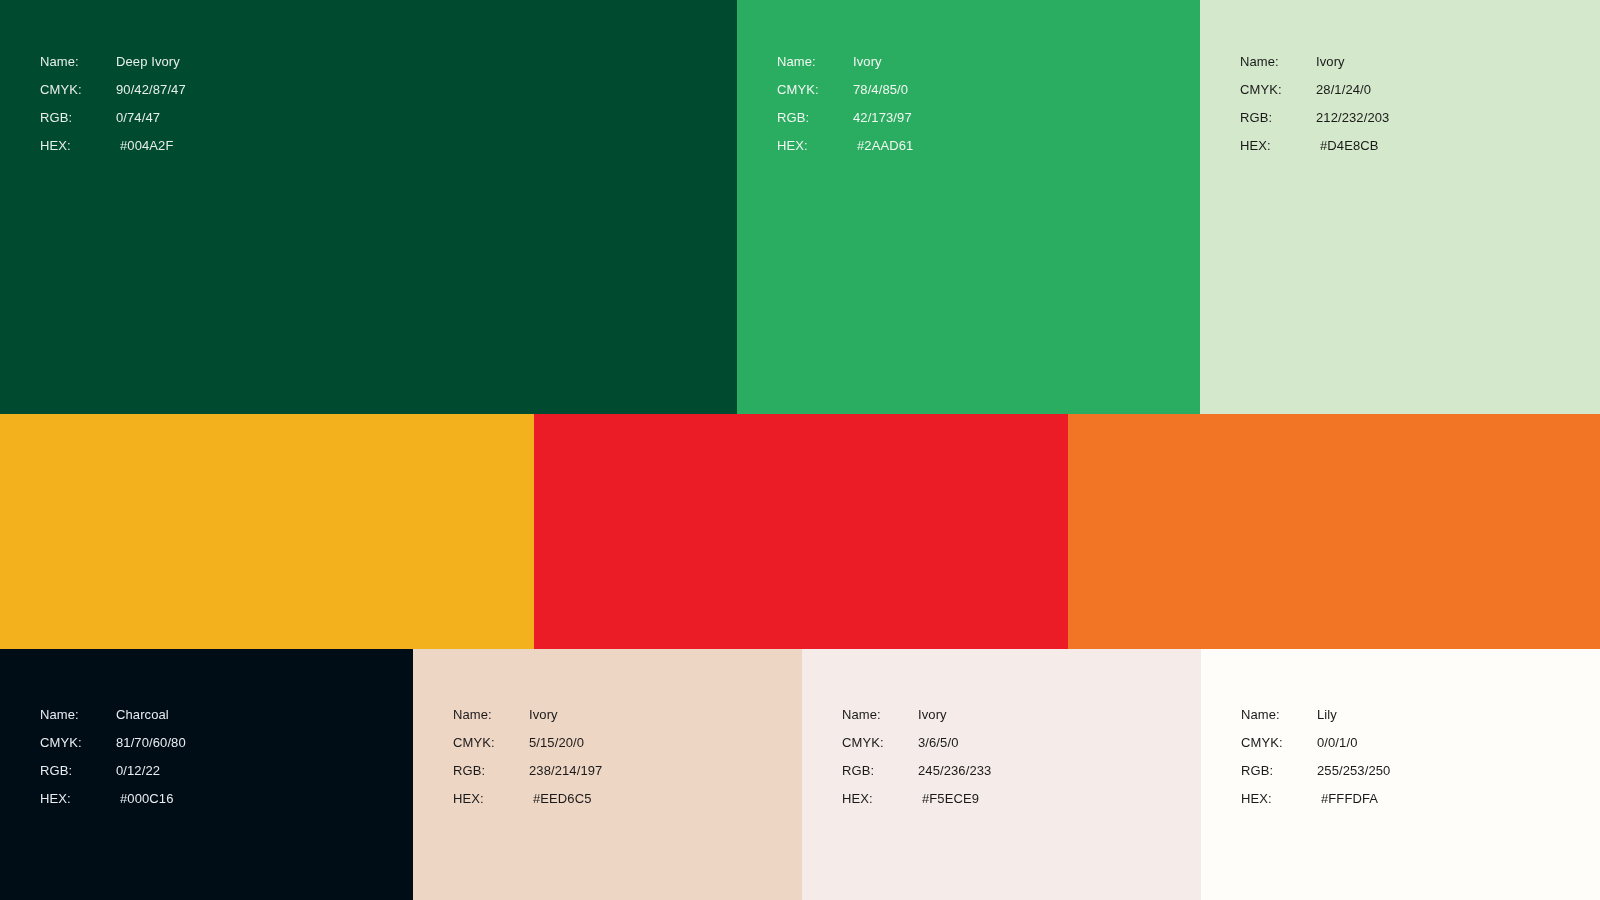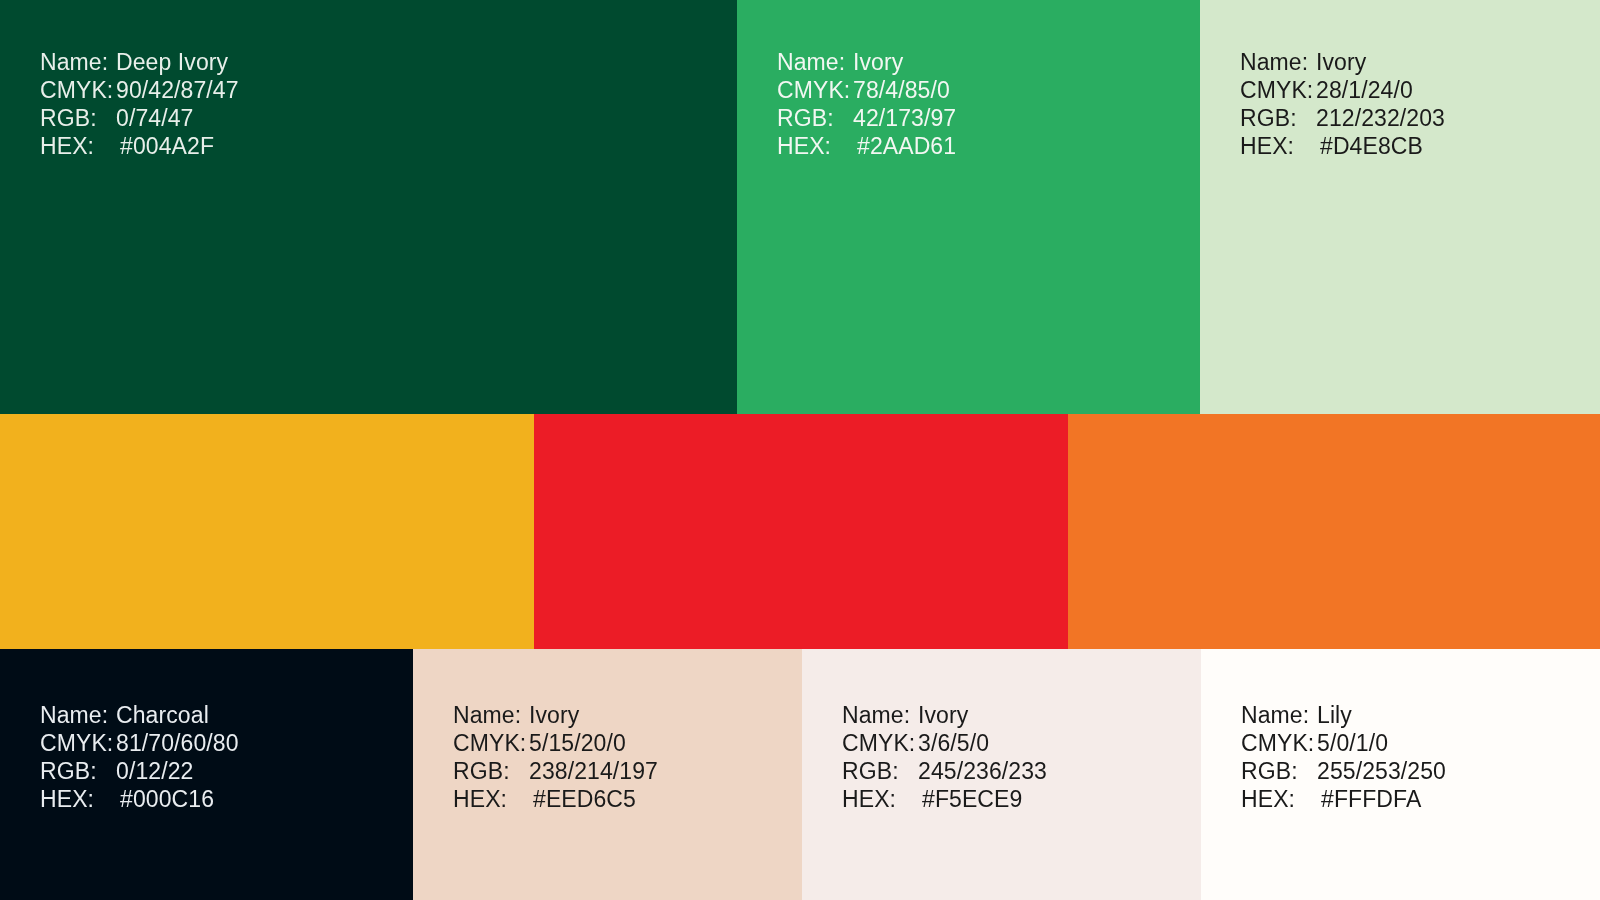--- a/index.html
+++ b/index.html
@@ -26,21 +26,21 @@
   .swatch-info {
     position:absolute;
     left:40px;
     top:48px;
   }
   .info-line {
     display:flex;
     flex-direction:row;
     align-items:baseline;
     height:28px;
-    font-size:23px;
+    font-size:13px;
     line-height:28px;
     letter-spacing:0.1px;
     white-space:nowrap;
   }
   .info-label {
     width:76px;
     flex:0 0 76px;
   }
   .info-value {
     flex:0 0 auto;
@@ -183,21 +183,21 @@
         </div>
       </div>
       <div class="swatch" style="background: rgb(255, 253, 250); color: rgb(26, 26, 26); flex: 0 0 399px; width: 399px;">
         <div class="swatch-info">
           <div class="info-line">
             <span class="info-label">Name:</span>
             <span class="info-value">Lily</span>
           </div>
           <div class="info-line">
             <span class="info-label">CMYK:</span>
-            <span class="info-value">5/0/1/0</span>
+            <span class="info-value">0/0/1/0</span>
           </div>
           <div class="info-line">
             <span class="info-label">RGB:</span>
             <span class="info-value">255/253/250</span>
           </div>
           <div class="info-line hex-line">
             <span class="info-label">HEX:</span>
             <span class="info-value">#FFFDFA</span>
           </div>
         </div>

